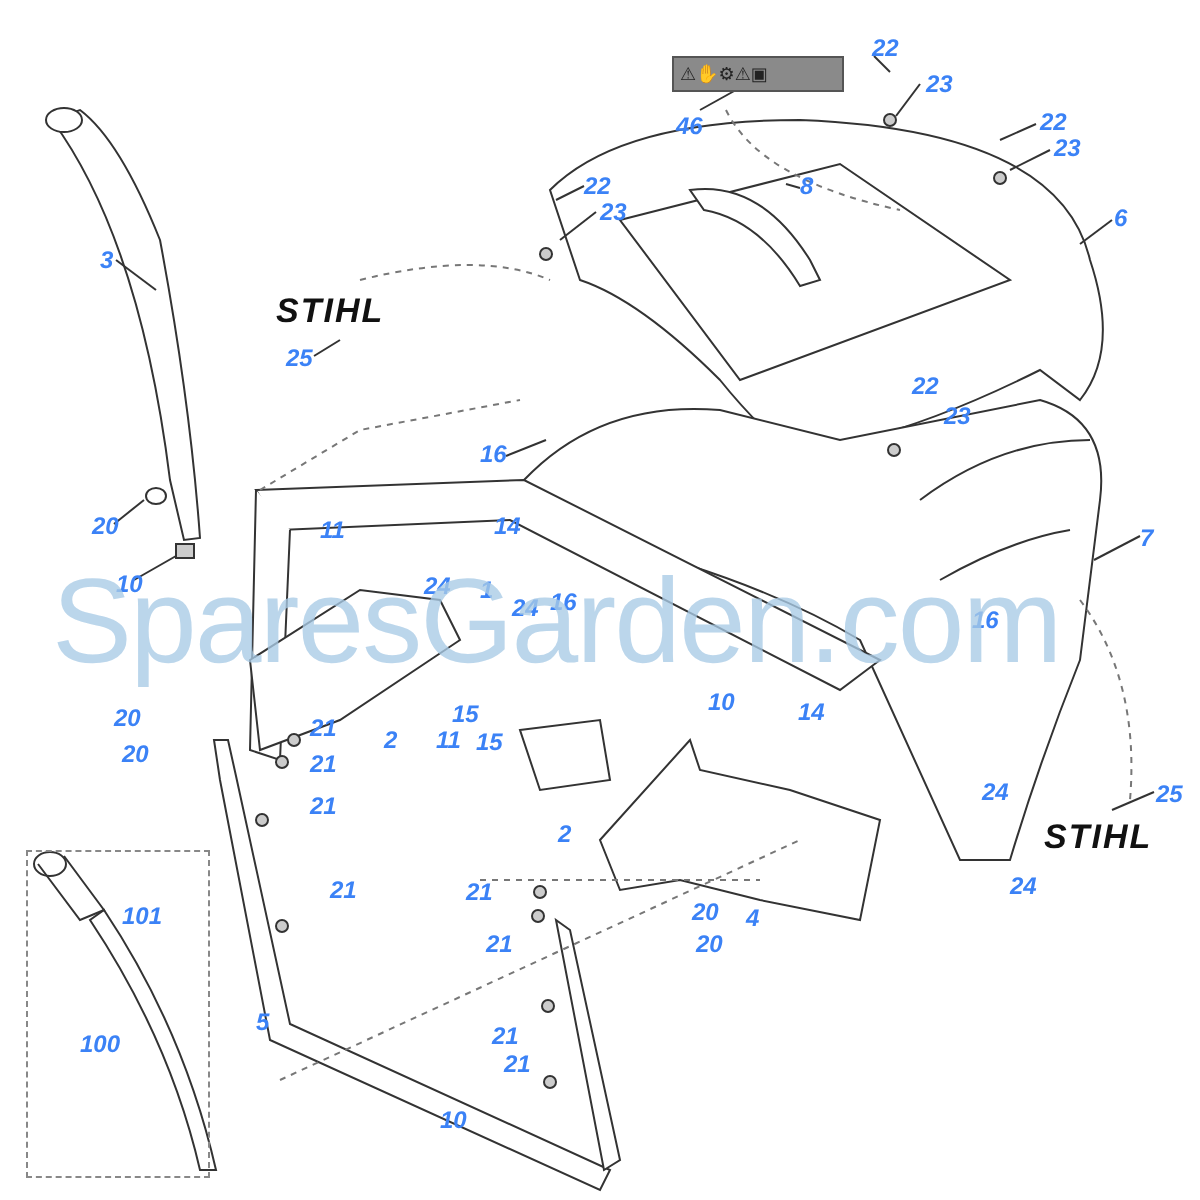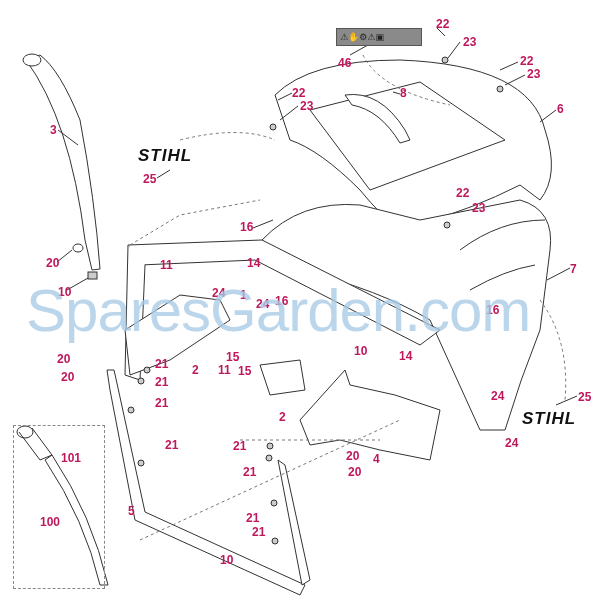--- a/index.html
+++ b/index.html
@@ -1,18 +1,18 @@
 <!DOCTYPE html>
 <html><head>
 <meta charset="utf-8">
 <style>
   html, body { margin:0; padding:0; background:#ffffff; }
   body { width:600px; height:600px; position:relative; overflow:hidden; font-family:"Liberation Sans", sans-serif; }
   #diagram { position:absolute; left:0; top:0; width:600px; height:600px; }
-  .lbl { position:absolute; font-family:"Liberation Sans", sans-serif; font-weight:bold; font-size:12px; color:#be185d; line-height:12px; white-space:nowrap; }
+  .lbl { position:absolute; font-family:"Liberation Sans", sans-serif; font-weight:bold; font-size:12px; color:#3b82f6; line-height:12px; white-space:nowrap;font-style:italic; }
   .stihl { position:absolute; font-family:"Liberation Sans", sans-serif; font-weight:bold; font-style:italic; font-size:17px; color:#111; letter-spacing:1px; }
   .watermark { position:absolute; left:26px; top:276px; font-family:"Liberation Sans", sans-serif; font-size:60px; color:#a9cbe6; opacity:0.78; letter-spacing:-1px; white-space:nowrap; pointer-events:none; }
   .decal { position:absolute; left:336px; top:28px; width:84px; height:16px; background:#8a8a8a; border:1px solid #555; }
   .decal span { position:absolute; top:3px; font-size:9px; color:#222; font-family:"DejaVu Sans", sans-serif; }
   .option-box { position:absolute; left:13px; top:425px; width:90px; height:162px; border:1px dashed #888; }
   svg { position:absolute; left:0; top:0; }
 </style>
 </head>
 <body>
 

